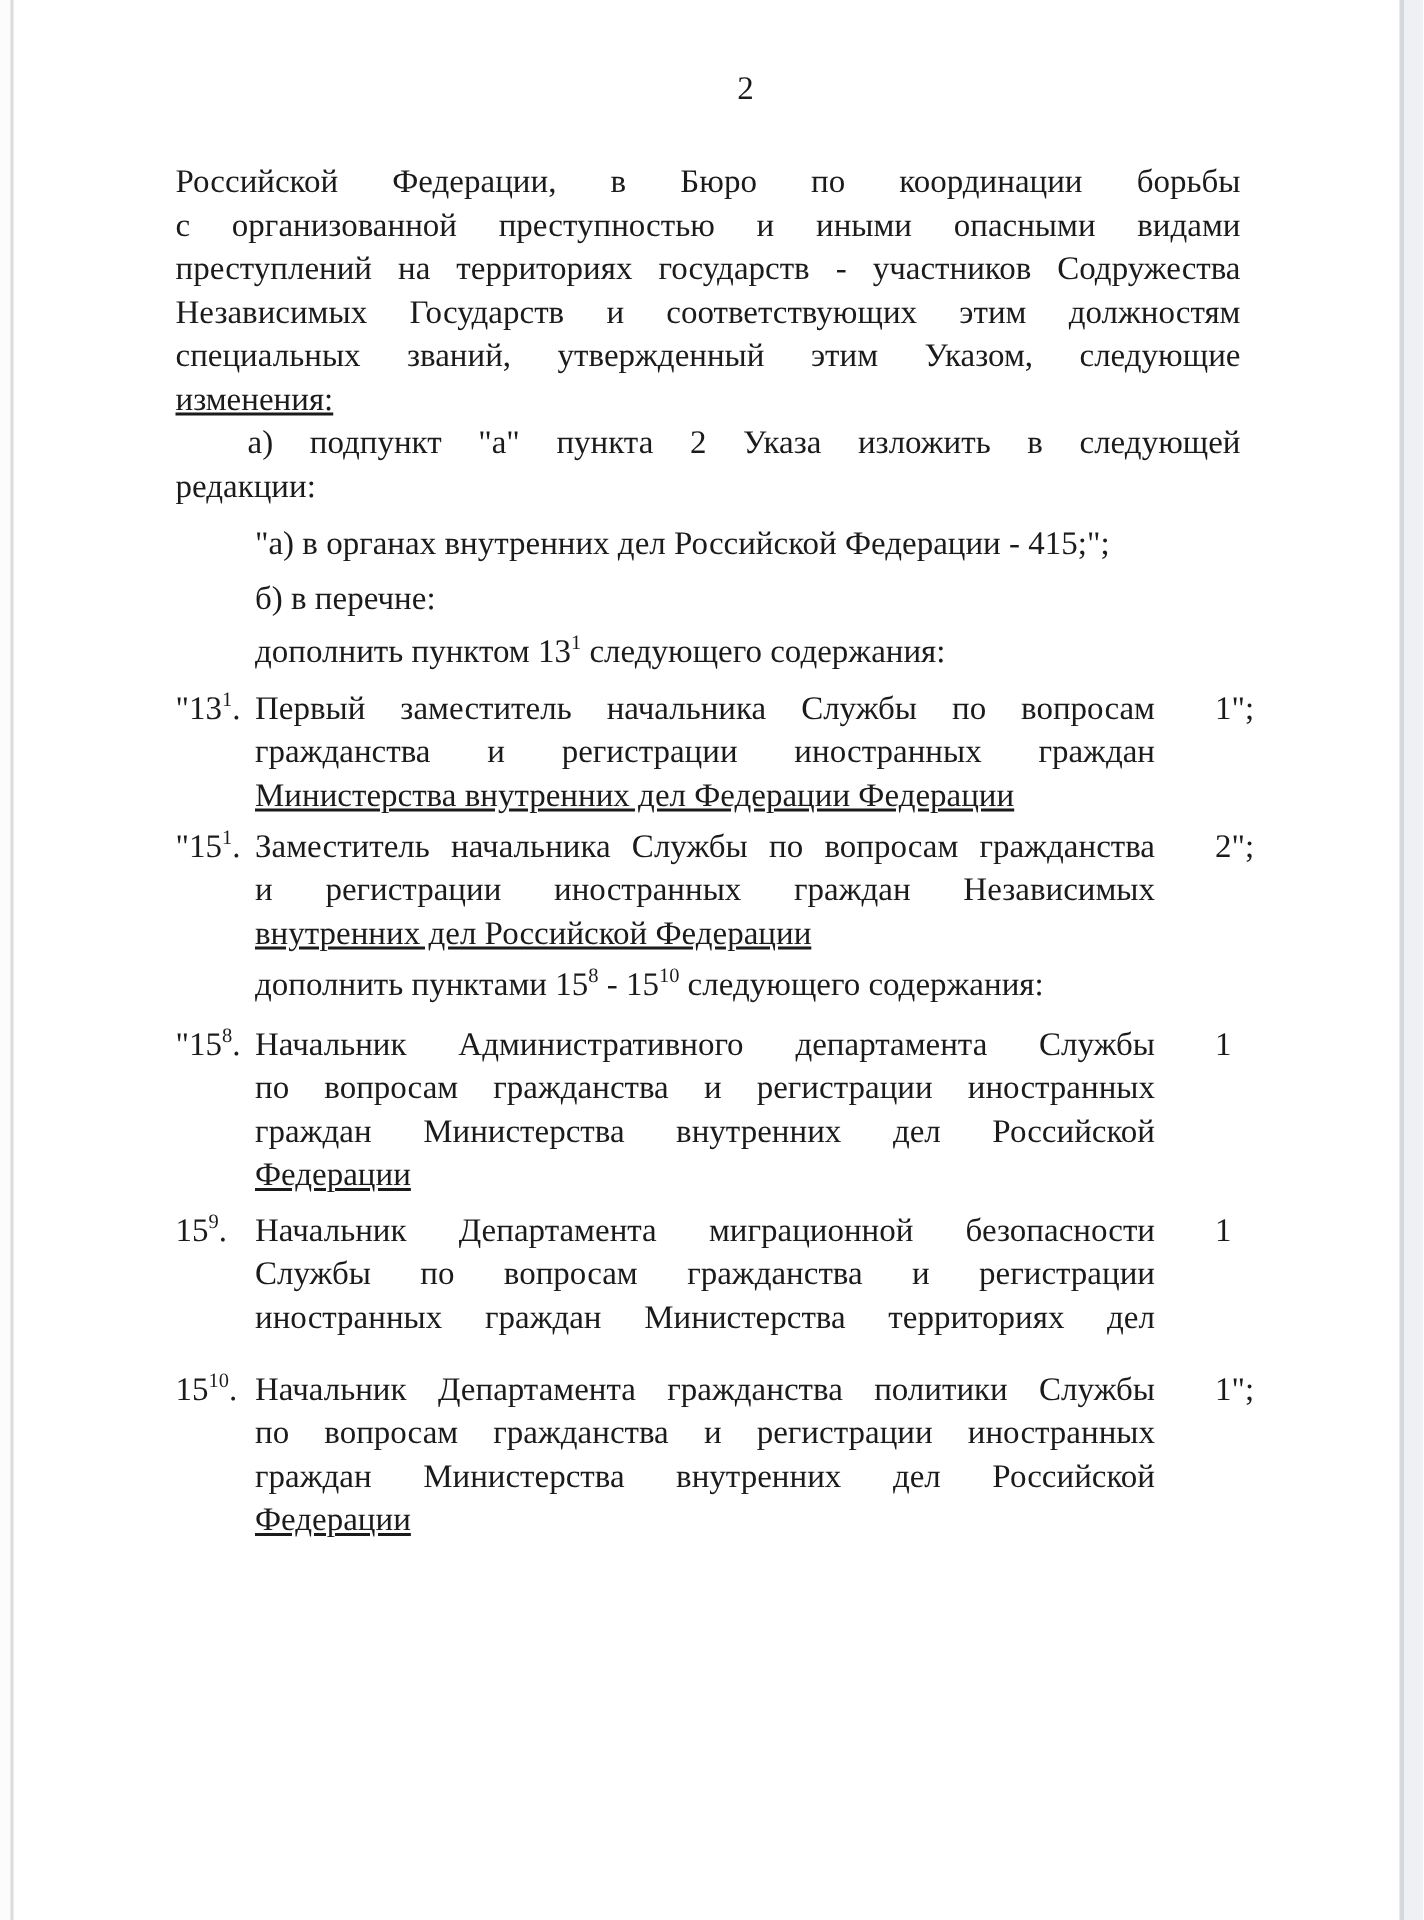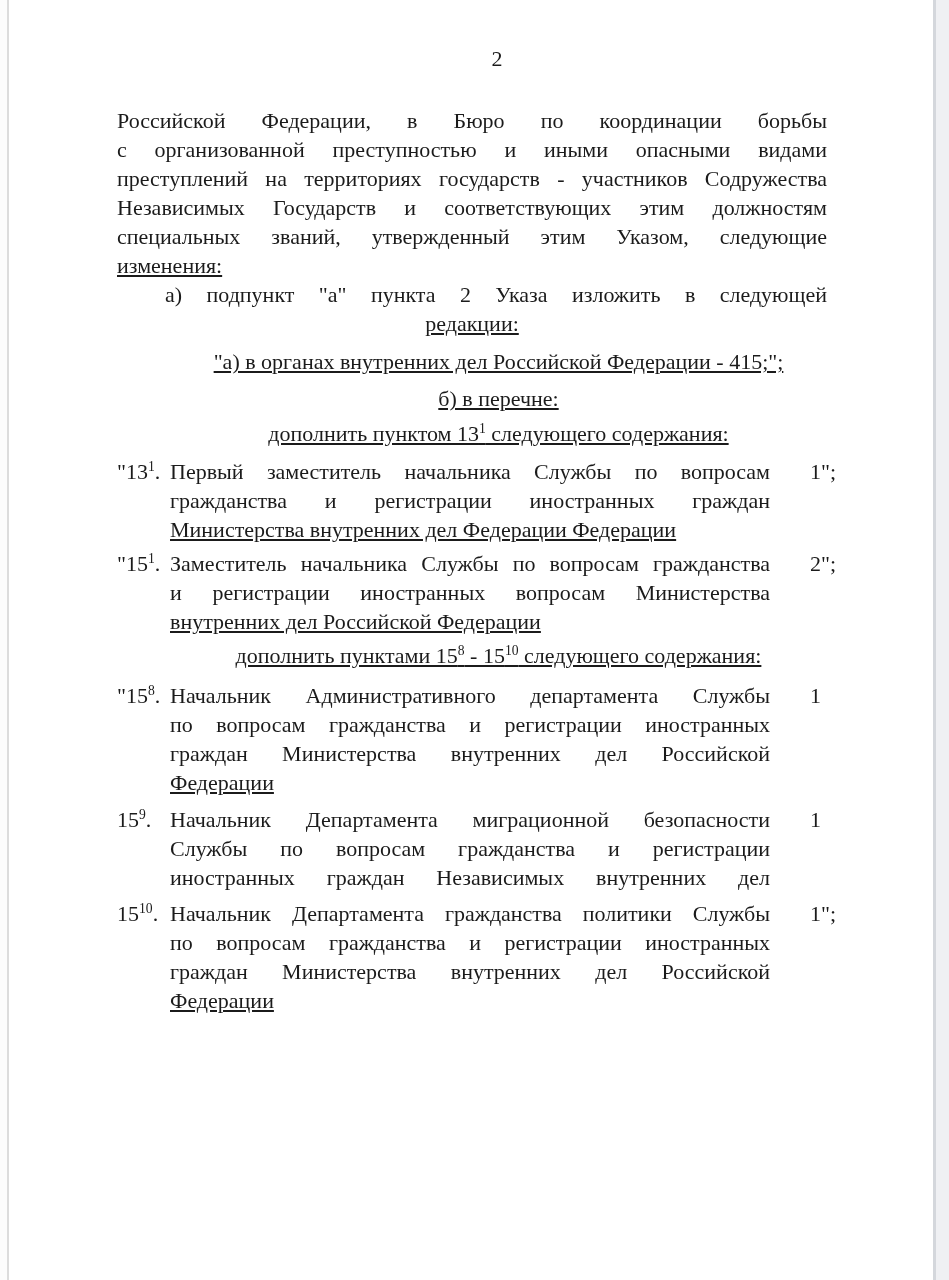--- a/index.html
+++ b/index.html
@@ -16,29 +16,29 @@
   .edge-left-line  { position:absolute; left:7px; top:0; bottom:0; width:2px; background:var(--edge-line-left,#dcdcdc); }
   .edge-right-line { position:absolute; left:933px; top:0; bottom:0; width:3px; background:var(--edge-line-right,#d4d7dc); }
   .edge-right-band { position:absolute; left:936px; top:0; bottom:0; width:13px; background:#eff0f3; }
 
   .content { position:absolute; left:117px; top:44px; width:710px; }
 
   .page-num { text-align:center; margin-bottom:33px; position:relative; left:25px; }
 
   .tline { text-align:justify; text-align-last:justify; }
   .tline.last { text-align-last:left;text-decoration:underline; }
-  .oneline { text-align:center;text-decoration:underline; }
+  .oneline { text-align:left; }
 
   .indent48 { padding-left:48px; }
   .indent53 { padding-left:53px; }
 
   sup { font-size:62%; line-height:0; vertical-align:super; letter-spacing:0; }
 
   .mb0{margin-bottom:0} .mb5{margin-bottom:5px} .mb6{margin-bottom:6px}
-  .mb7{margin-bottom:7px} .mb8{margin-bottom:8px} .mb9{margin-bottom:9px}
+  .mb7{margin-bottom:19px} .mb8{margin-bottom:8px} .mb9{margin-bottom:9px}
   .mb11{margin-bottom:11px}
 
   .item { display:flex; align-items:flex-start; }
   .item-marker { flex:none; width:53px; white-space:nowrap; }
   .item-body { flex:none; width:600px; }
   .item-val { flex:none; margin-left:40px; white-space:nowrap; }
 </style>
 </head>
 <body>
 
@@ -80,21 +80,21 @@
           <div class="tline last">Министерства внутренних дел Федерации Федерации</div>
         </div>
       <div class="item-val">1";</div>
     </div>
 
 
     <div class="item mb5">
       <div class="item-marker"><span>"15</span><sup>1</sup><span>.</span></div>
       <div class="item-body">
           <div class="tline">Заместитель начальника Службы по вопросам гражданства</div>
-          <div class="tline">и регистрации иностранных вопросам Министерства</div>
+          <div class="tline">и регистрации иностранных граждан Независимых</div>
           <div class="tline last">внутренних дел Российской Федерации</div>
         </div>
       <div class="item-val">2";</div>
     </div>
 
     <div class="oneline indent53 mb11"><span>дополнить пунктами 15</span><sup>8</sup><span> - 15</span><sup>10</sup><span> следующего содержания:</span></div>
 
     <div class="item mb8">
       <div class="item-marker"><span>"15</span><sup>8</sup><span>.</span></div>
       <div class="item-body">
@@ -104,21 +104,21 @@
           <div class="tline last">Федерации</div>
         </div>
       <div class="item-val">1</div>
     </div>
 
     <div class="item mb7">
       <div class="item-marker"><span>15</span><sup>9</sup><span>.</span></div>
       <div class="item-body">
           <div class="tline">Начальник Департамента миграционной безопасности</div>
           <div class="tline">Службы по вопросам гражданства и регистрации</div>
-          <div class="tline">иностранных граждан Независимых внутренних дел</div>
+          <div class="tline">иностранных граждан Министерства территориях дел</div>
         </div>
       <div class="item-val">1</div>
     </div>
 
     <div class="item mb0">
       <div class="item-marker"><span>15</span><sup>10</sup><span>.</span></div>
       <div class="item-body">
           <div class="tline">Начальник Департамента гражданства политики Службы</div>
           <div class="tline">по вопросам гражданства и регистрации иностранных</div>
           <div class="tline">граждан Министерства внутренних дел Российской</div>

